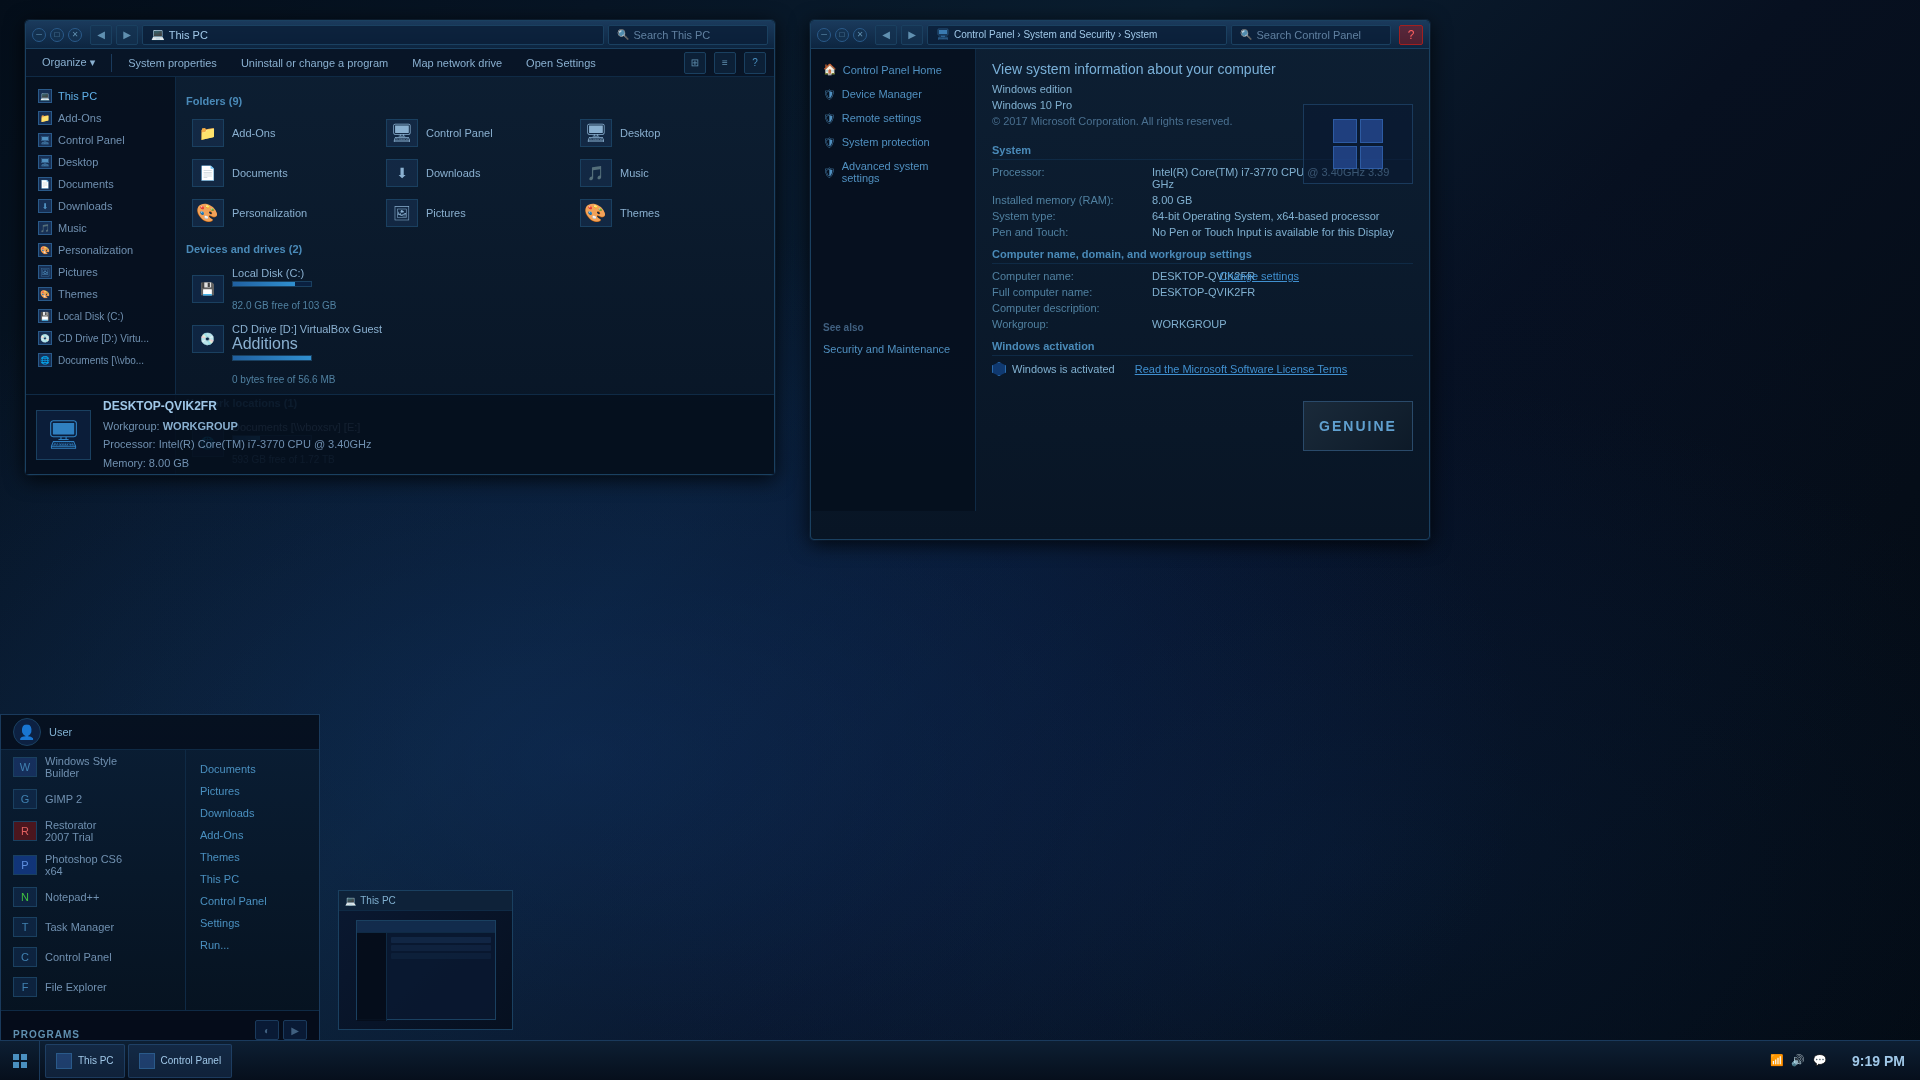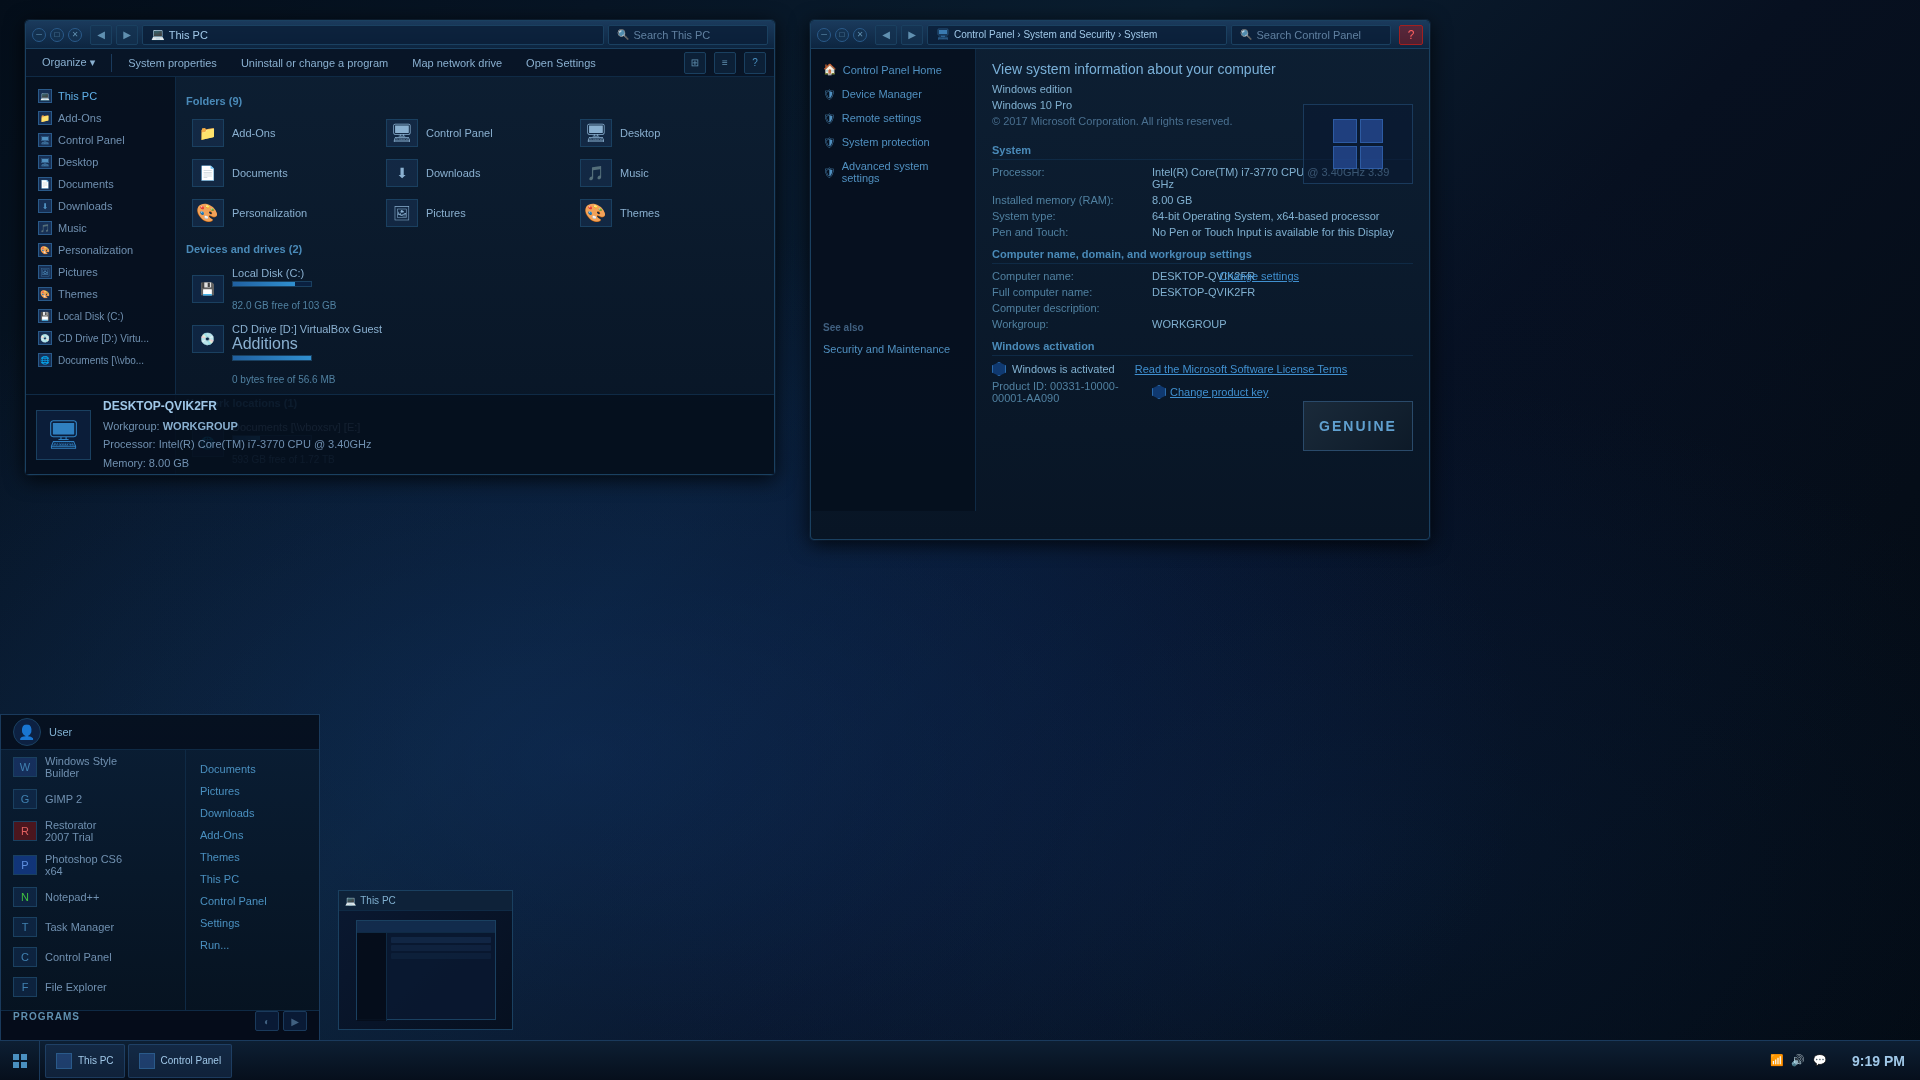--- a/index.html
+++ b/index.html
@@ -533,21 +533,21 @@
       padding: 5px 10px;
       color: #4a90c0;
       font-size: 11px;
       cursor: pointer;
     }
     .start-programs-bar {
       height: 30px;
       background: rgba(5,12,25,0.9);
       border-top: 1px solid #0f2a45;
       display: flex;
-      align-items: flex-start;
+      align-items: flex-end;
       padding: 0 12px;
       gap: 8px;
     }
     .programs-btn {
       color: #6090b0;
       font-size: 10px;
       font-weight: bold;
       cursor: pointer;
       letter-spacing: 1px;
     }
@@ -882,29 +882,20 @@
         </div>
 
         <div class="cp-section-title">Windows activation</div>
 
         <div class="windows-activated-row">
           <div class="shield-icon"></div>
           <span class="cp-value">Windows is activated</span>
           <span style="color:#406080;margin:0 4px">  </span>
           <span class="cp-link">Read the Microsoft Software License Terms</span>
         </div>
-        <div class="cp-row">
-          <div class="cp-label">
-            <span>Product ID: 00331-10000-00001-AA090</span>
-          </div>
-          <div style="display:flex;align-items:center;gap:4px">
-            <div class="shield-icon"></div>
-            <span class="cp-link">Change product key</span>
-          </div>
-        </div>
 
         <div class="genuine-badge">
           <span>GENUINE</span>
         </div>
       </div>
     </div>
   </div>
 
   <div class="start-menu">
     <div class="start-menu-top">

